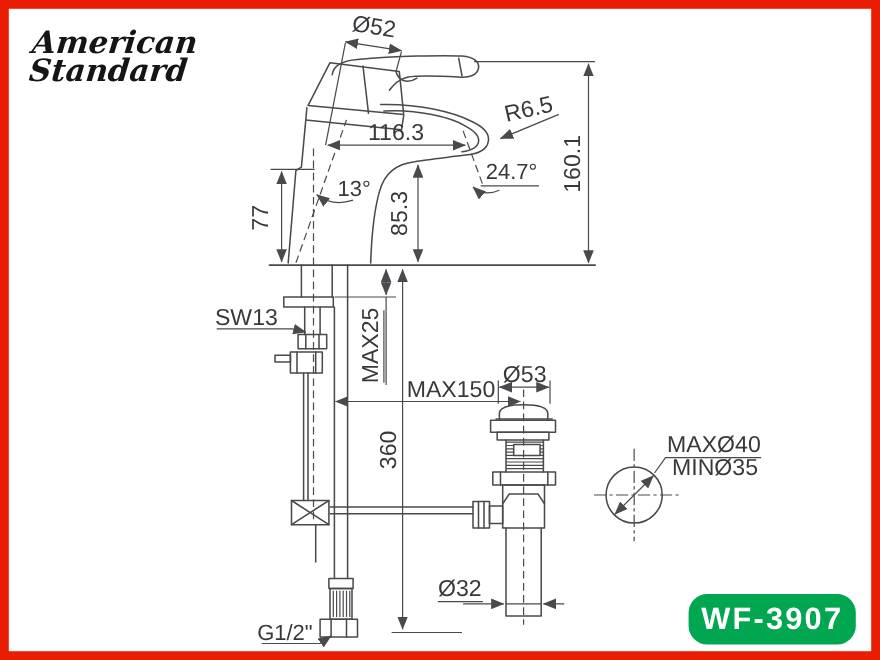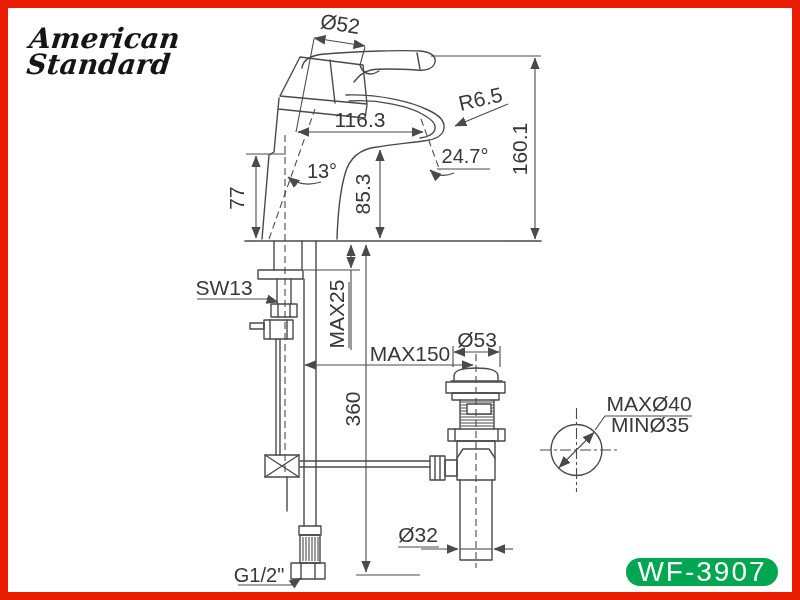--- a/index.html
+++ b/index.html
@@ -7,24 +7,24 @@
     position:relative;width:800px;height:600px;box-sizing:border-box;
     border:8px solid var(--frame,#ea1c02);background:#fff;overflow:hidden;
     font-family:"Liberation Sans",sans-serif;
   }
   .logo{
     position:absolute;left:20px;top:18px;color:#151515;
     font-family:"DejaVu Serif",serif;font-style:italic;font-weight:bold;
     font-size:28px;line-height:0.92;transform:skewX(-6deg);
   }
   .badge{
-    position:absolute;right:14px;bottom:6px;width:152px;height:28px;
+    position:absolute;right:14px;bottom:6px;width:152px;height:46px;
     background:var(--badge,#00a650);border-radius:17px;
     display:flex;align-items:center;justify-content:center;
-    color:#fff;font-weight:normal;font-size:28px;letter-spacing:2px;
+    color:#fff;font-weight:bold;font-size:28px;letter-spacing:2px;
   }
   svg.draw{position:absolute;left:0;top:0;}
   svg.draw .ln{stroke:var(--line,#4a4a4e);stroke-width:1.4;fill:none;stroke-linejoin:round;stroke-linecap:round;}
   svg.draw .thk{stroke-width:1.7;}
   svg.draw .dim{stroke:var(--line,#4a4a4e);stroke-width:1.1;fill:none;}
   svg.draw .dsh{stroke:var(--line,#4a4a4e);stroke-width:1.1;fill:none;stroke-dasharray:7 4;}
   svg.draw .cl{stroke-dasharray:11 3 3 3;}
   svg.draw text{fill:var(--text,#38383c);font-family:"Liberation Sans",sans-serif;font-size:21px;text-anchor:middle;}
   svg.draw text.sm{font-size:20px;}
   svg.draw .wh{fill:#fff;}

